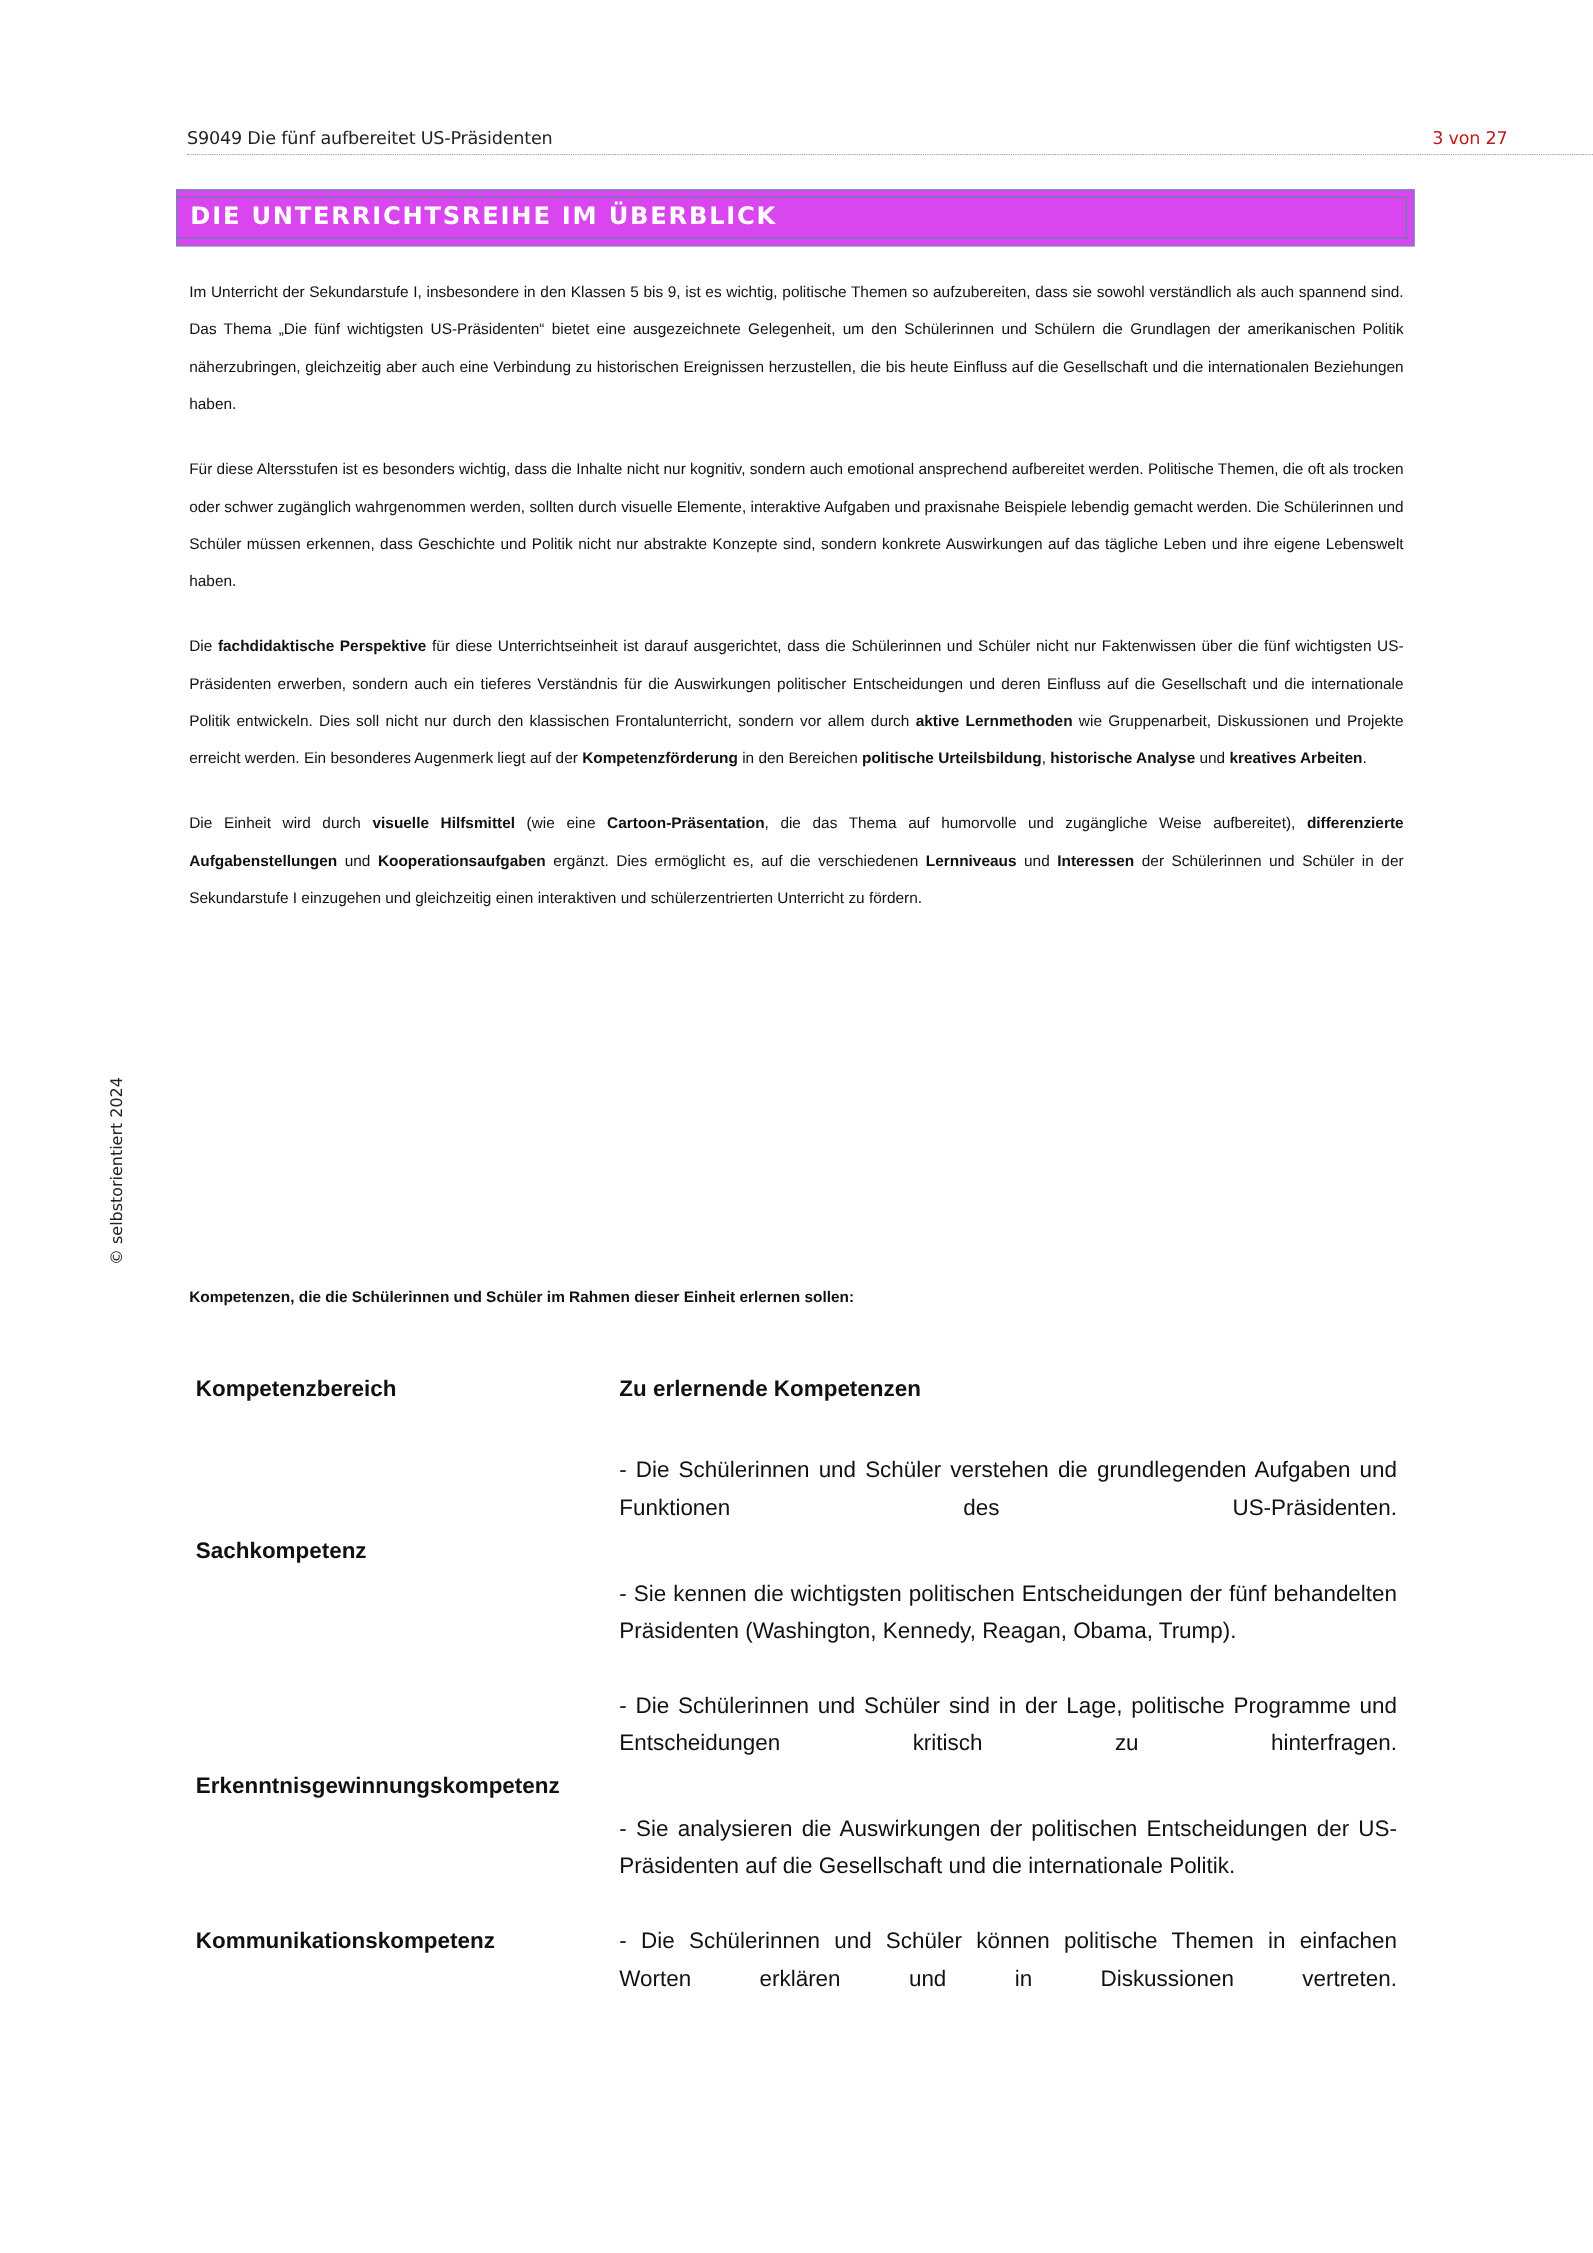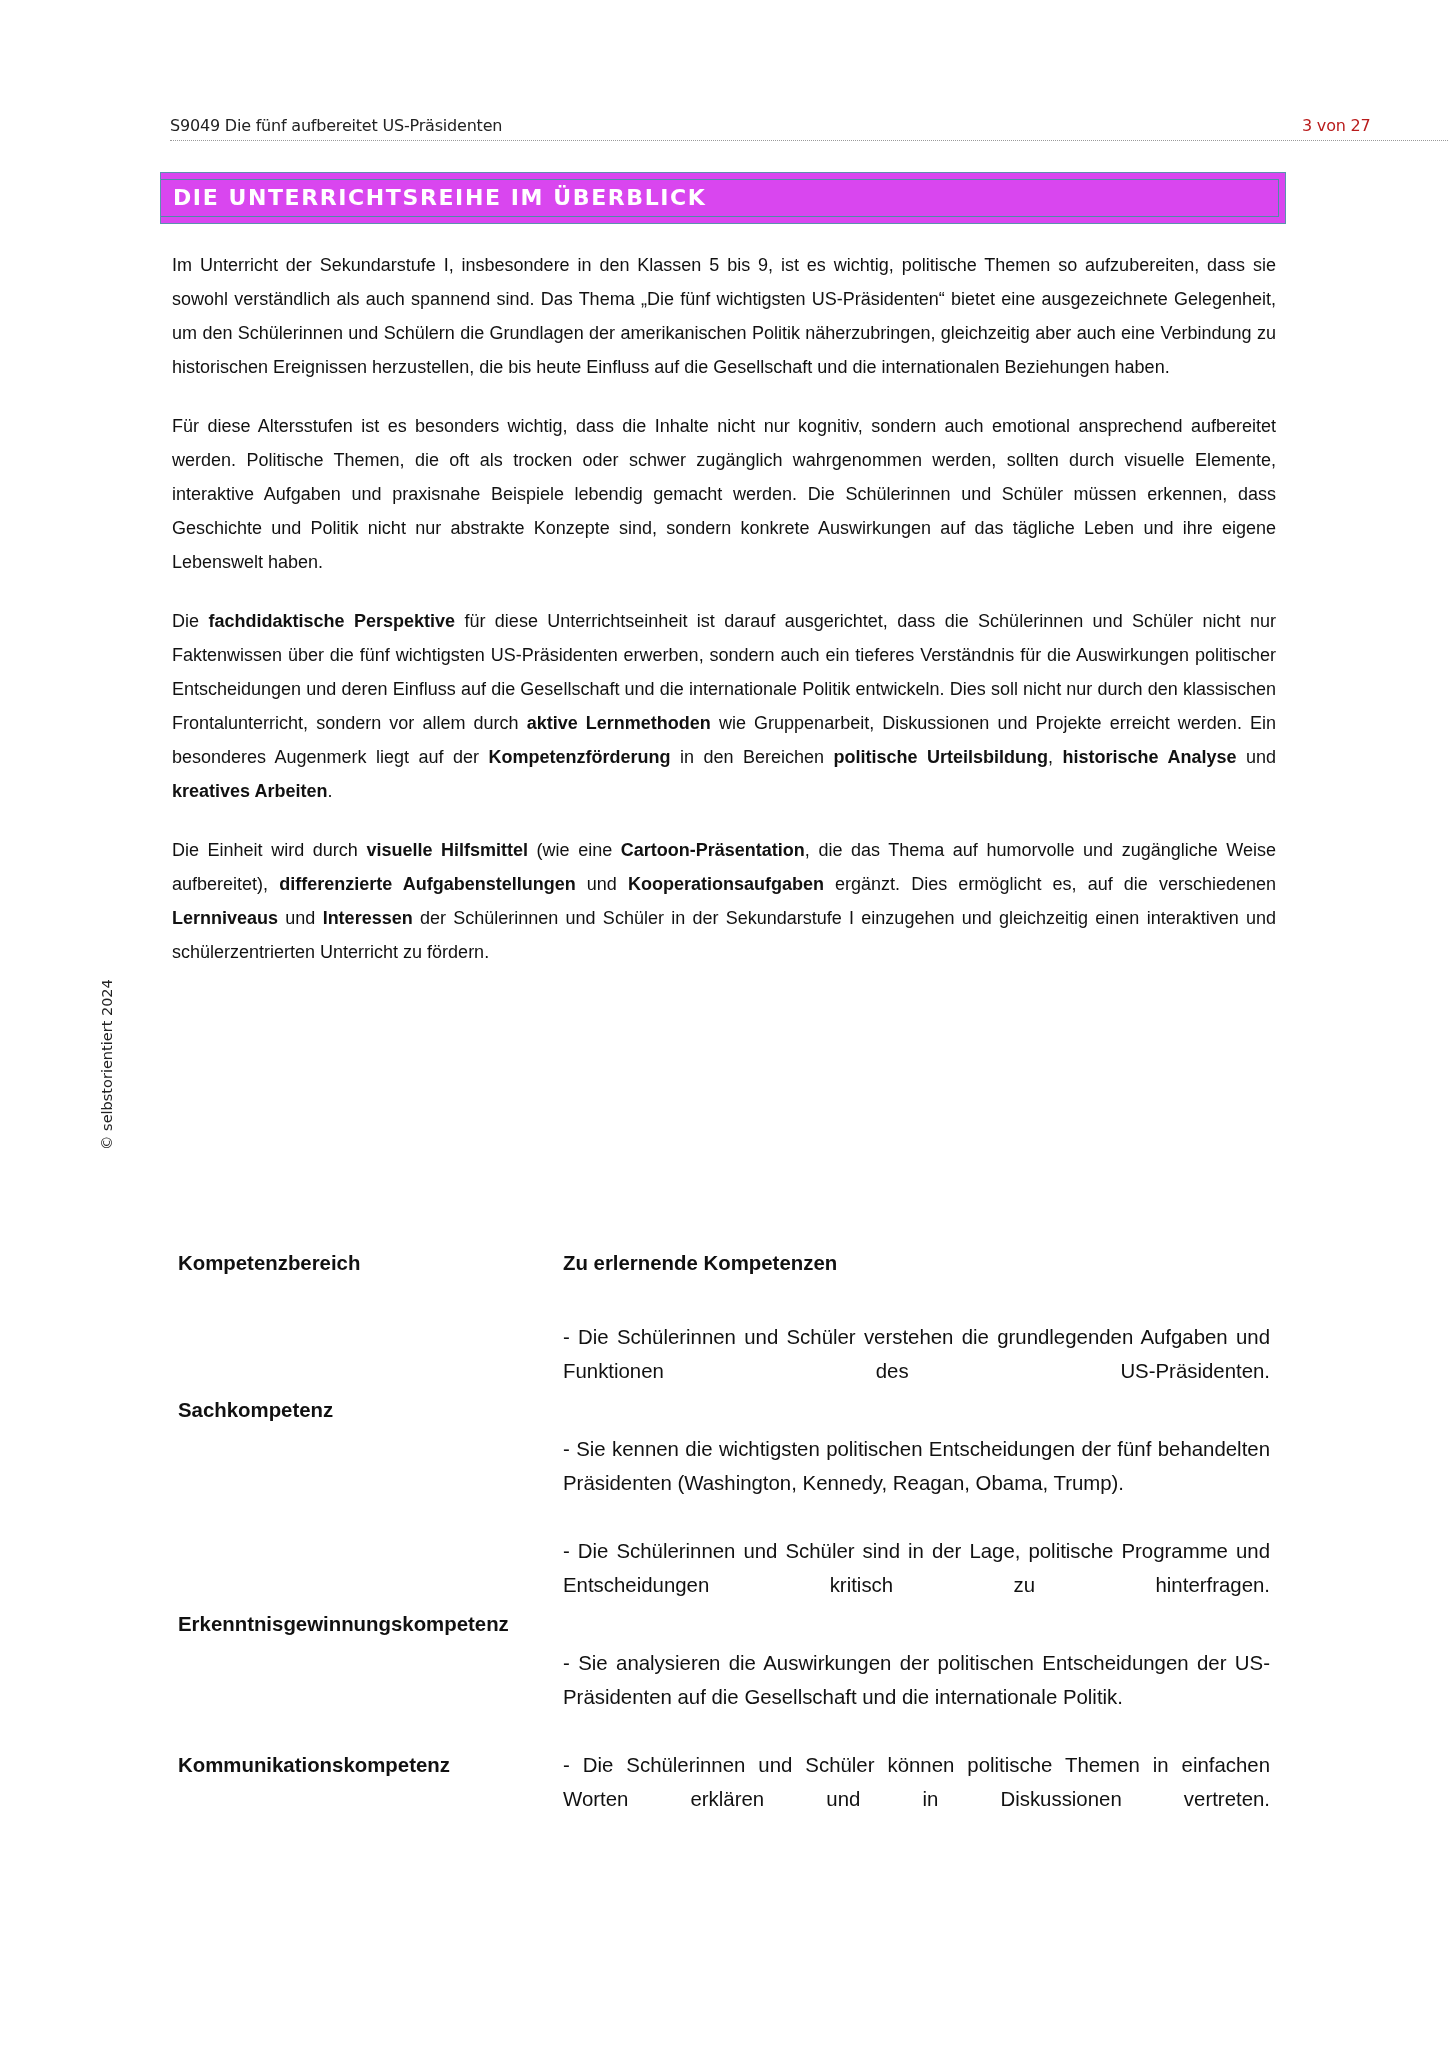--- a/index.html
+++ b/index.html
@@ -69,21 +69,21 @@
       font-weight: bold;
       font-size: 22px;
       letter-spacing: 1.6px;
       color: #ffffff;
     }
     .content {
       position: absolute;
       left: 172px;
       top: 248px;
       width: 1104px;
-      font-size: 18px;
+      font-size: 14px;
       line-height: 34px;
     }
     .content p {
       margin: 0 0 25px 0;
       text-align: justify;
     }
     .content b { font-weight: bold; }
     .comp-heading {
       margin: 0;
       font-weight: bold;
@@ -143,20 +143,21 @@
   <h1>DIE UNTERRICHTSREIHE IM ÜBERBLICK</h1>
 </div>
 
 <div class="side-copyright">© selbstorientiert 2024</div>
 
 <div class="content">
   <p>Im Unterricht der Sekundarstufe I, insbesondere in den Klassen 5 bis 9, ist es wichtig, politische Themen so aufzubereiten, dass sie sowohl verständlich als auch spannend sind. Das Thema „Die fünf wichtigsten US-Präsidenten“ bietet eine ausgezeichnete Gelegenheit, um den Schülerinnen und Schülern die Grundlagen der amerikanischen Politik näherzubringen, gleichzeitig aber auch eine Verbindung zu historischen Ereignissen herzustellen, die bis heute Einfluss auf die Gesellschaft und die internationalen Beziehungen haben.</p>
   <p>Für diese Altersstufen ist es besonders wichtig, dass die Inhalte nicht nur kognitiv, sondern auch emotional ansprechend aufbereitet werden. Politische Themen, die oft als trocken oder schwer zugänglich wahrgenommen werden, sollten durch visuelle Elemente, interaktive Aufgaben und praxisnahe Beispiele lebendig gemacht werden. Die Schülerinnen und Schüler müssen erkennen, dass Geschichte und Politik nicht nur abstrakte Konzepte sind, sondern konkrete Auswirkungen auf das tägliche Leben und ihre eigene Lebenswelt haben.</p>
   <p><span>Die </span><b>fachdidaktische Perspektive</b><span> für diese Unterrichtseinheit ist darauf ausgerichtet, dass die Schülerinnen und Schüler nicht nur Faktenwissen über die fünf wichtigsten US-Präsidenten erwerben, sondern auch ein tieferes Verständnis für die Auswirkungen politischer Entscheidungen und deren Einfluss auf die Gesellschaft und die internationale Politik entwickeln. Dies soll nicht nur durch den klassischen Frontalunterricht, sondern vor allem durch </span><b>aktive Lernmethoden</b><span> wie Gruppenarbeit, Diskussionen und Projekte erreicht werden. Ein besonderes Augenmerk liegt auf der </span><b>Kompetenzförderung</b><span> in den Bereichen </span><b>politische Urteilsbildung</b><span>, </span><b>historische Analyse</b><span> und </span><b>kreatives Arbeiten</b><span>.</span></p>
   <p><span>Die Einheit wird durch </span><b>visuelle Hilfsmittel</b><span> (wie eine </span><b>Cartoon-Präsentation</b><span>, die das Thema auf humorvolle und zugängliche Weise aufbereitet), </span><b>differenzierte Aufgabenstellungen</b><span> und </span><b>Kooperationsaufgaben</b><span> ergänzt. Dies ermöglicht es, auf die verschiedenen </span><b>Lernniveaus</b><span> und </span><b>Interessen</b><span> der Schülerinnen und Schüler in der Sekundarstufe I einzugehen und gleichzeitig einen interaktiven und schülerzentrierten Unterricht zu fördern.</span></p>
+  <p class="comp-heading">Kompetenzen, die die Schülerinnen und Schüler im Rahmen dieser Einheit erlernen sollen:</p>
 </div>
 
 <table class="comp-table">
   <tbody>
       <tr class="head">
     <td class="area">Kompetenzbereich</td>
     <td class="desc">Zu erlernende Kompetenzen</td>
   </tr>
   <tr class="row-gap">
         <td colspan="2"></td>

